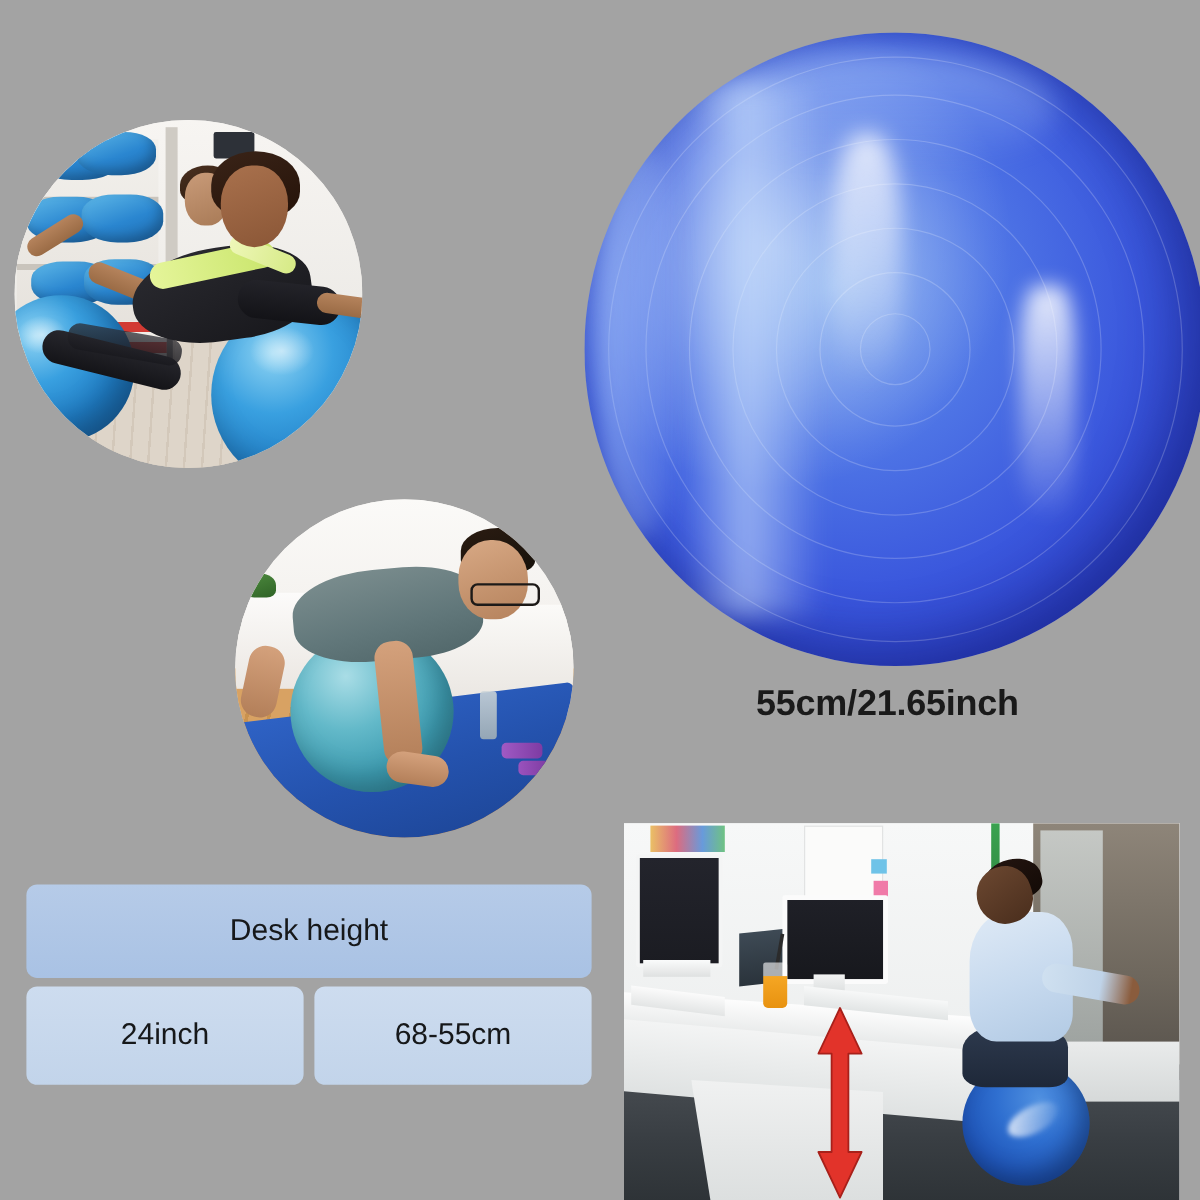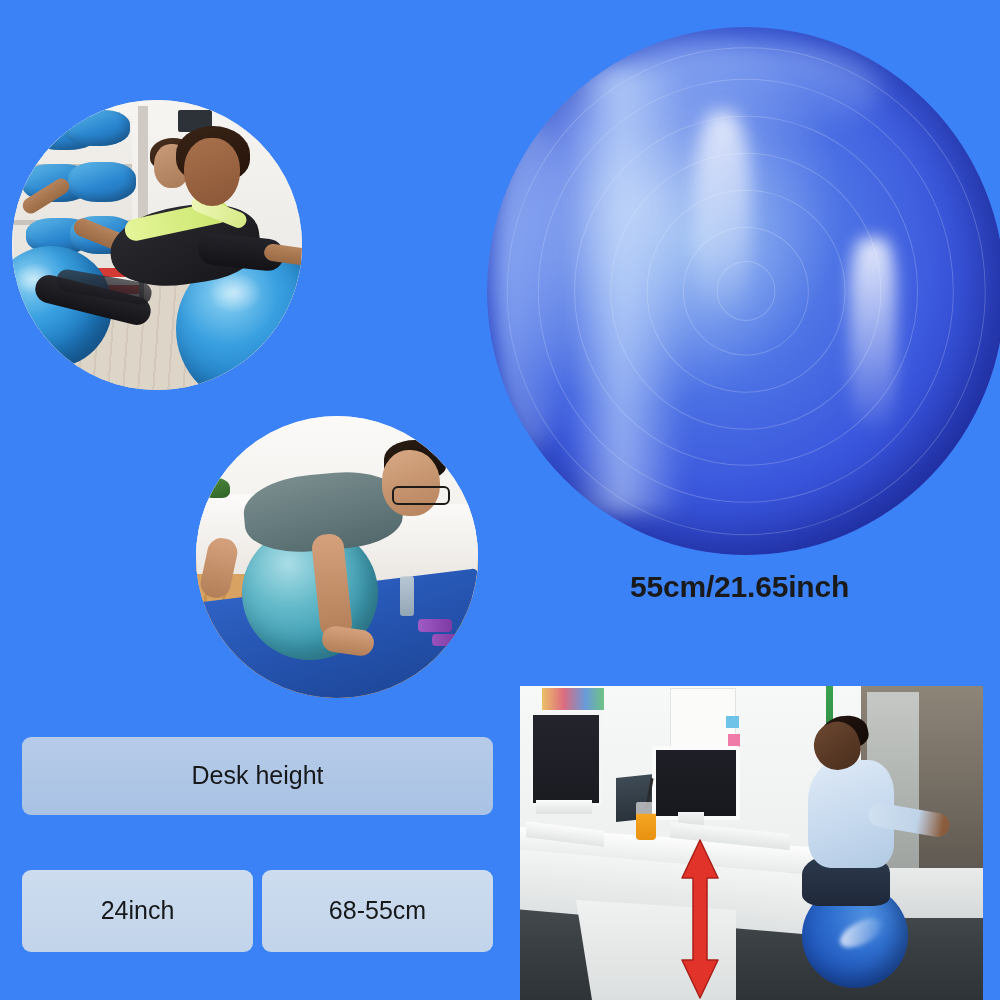--- a/index.html
+++ b/index.html
@@ -7,21 +7,21 @@
     padding: 0;
     background: #ffffff;
   }
   body {
     font-family: "Liberation Sans", sans-serif;
   }
   #page {
     position: relative;
     width: 1000px;
     height: 1000px;
-    background: #3b82f6;
+    background: #a3a3a3;
     overflow: hidden;
   }
 
   
   .photo-circle {
     position: absolute;
     border-radius: 50%;
     overflow: hidden;
   }
 
@@ -335,21 +335,20 @@
     font-size: 25px;
     line-height: 1.18;
   }
   .cell.head {
     height: 78px;
     background: linear-gradient(180deg,#b6cbe8 0%,#a9c2e4 100%);
   }
   .cell.value {
     height: 82px;
     background: linear-gradient(180deg,#cddcef 0%,#c2d4ea 100%);
-    margin-top: 48px;
   }
 
   
   #office-panel {
     position: absolute;
     left: 520px; top: 686px;
     width: 463px; height: 314px;
     overflow: hidden;
     background: #f3f4f4;
   }

